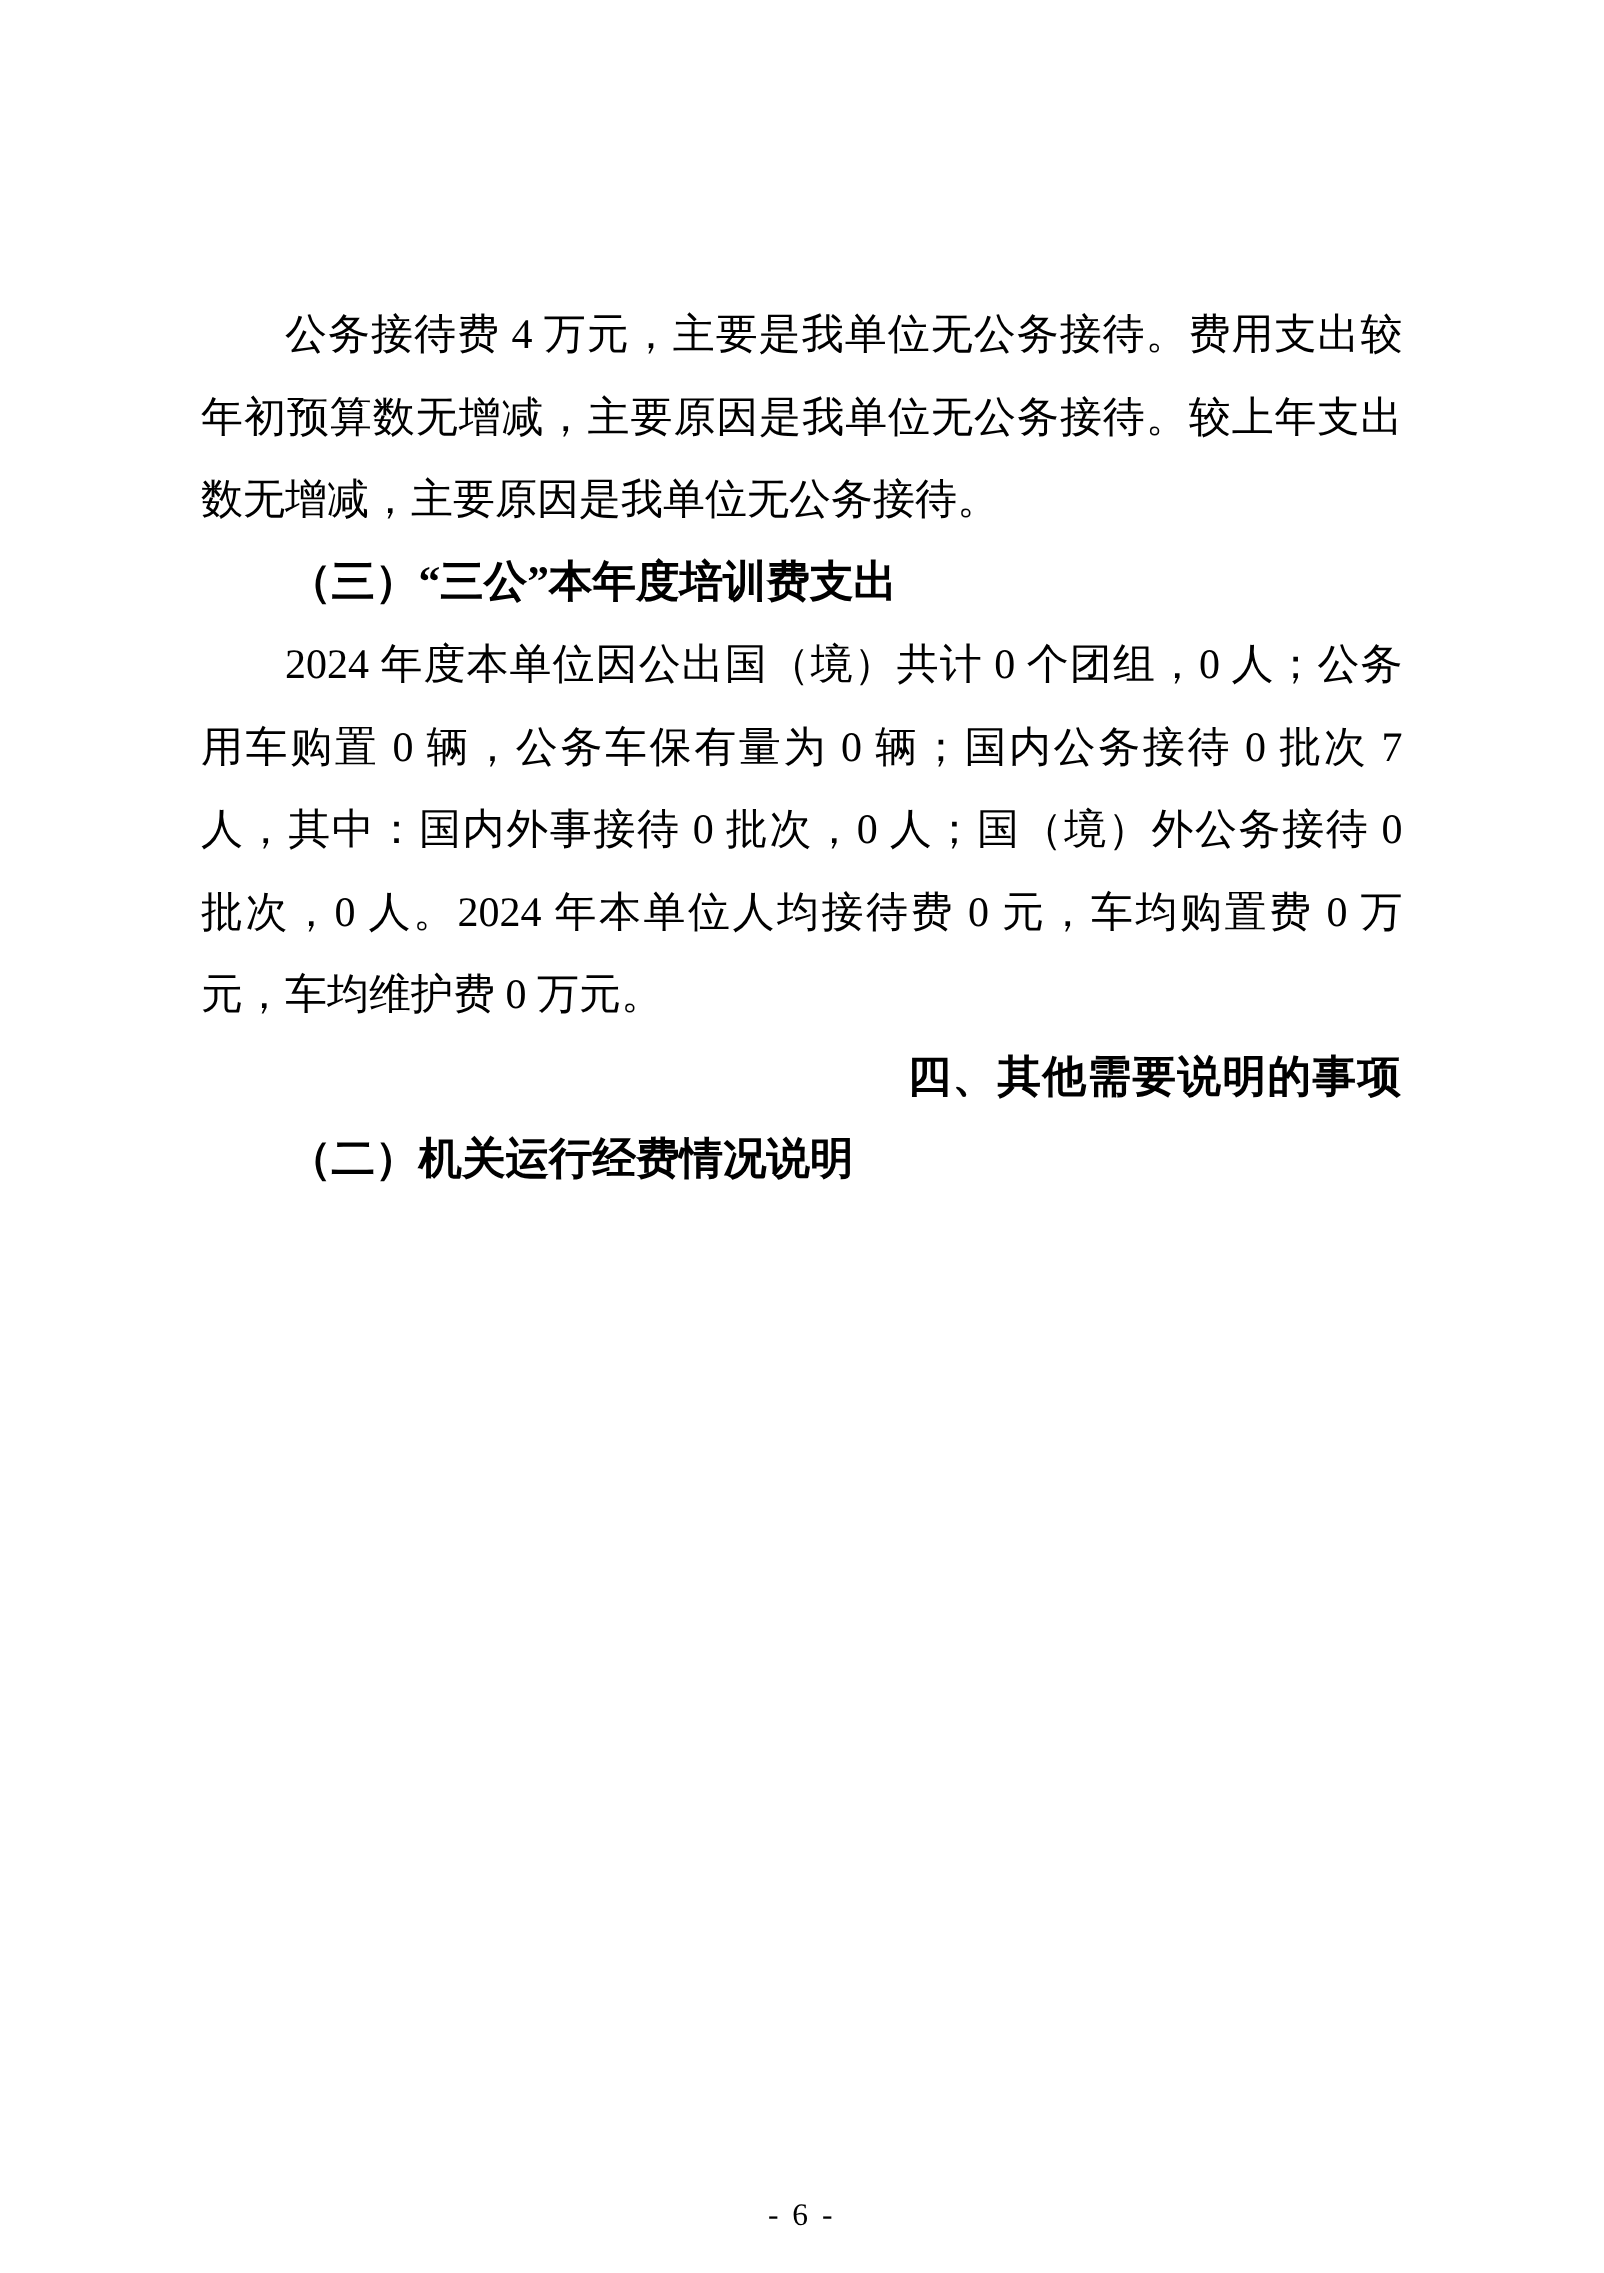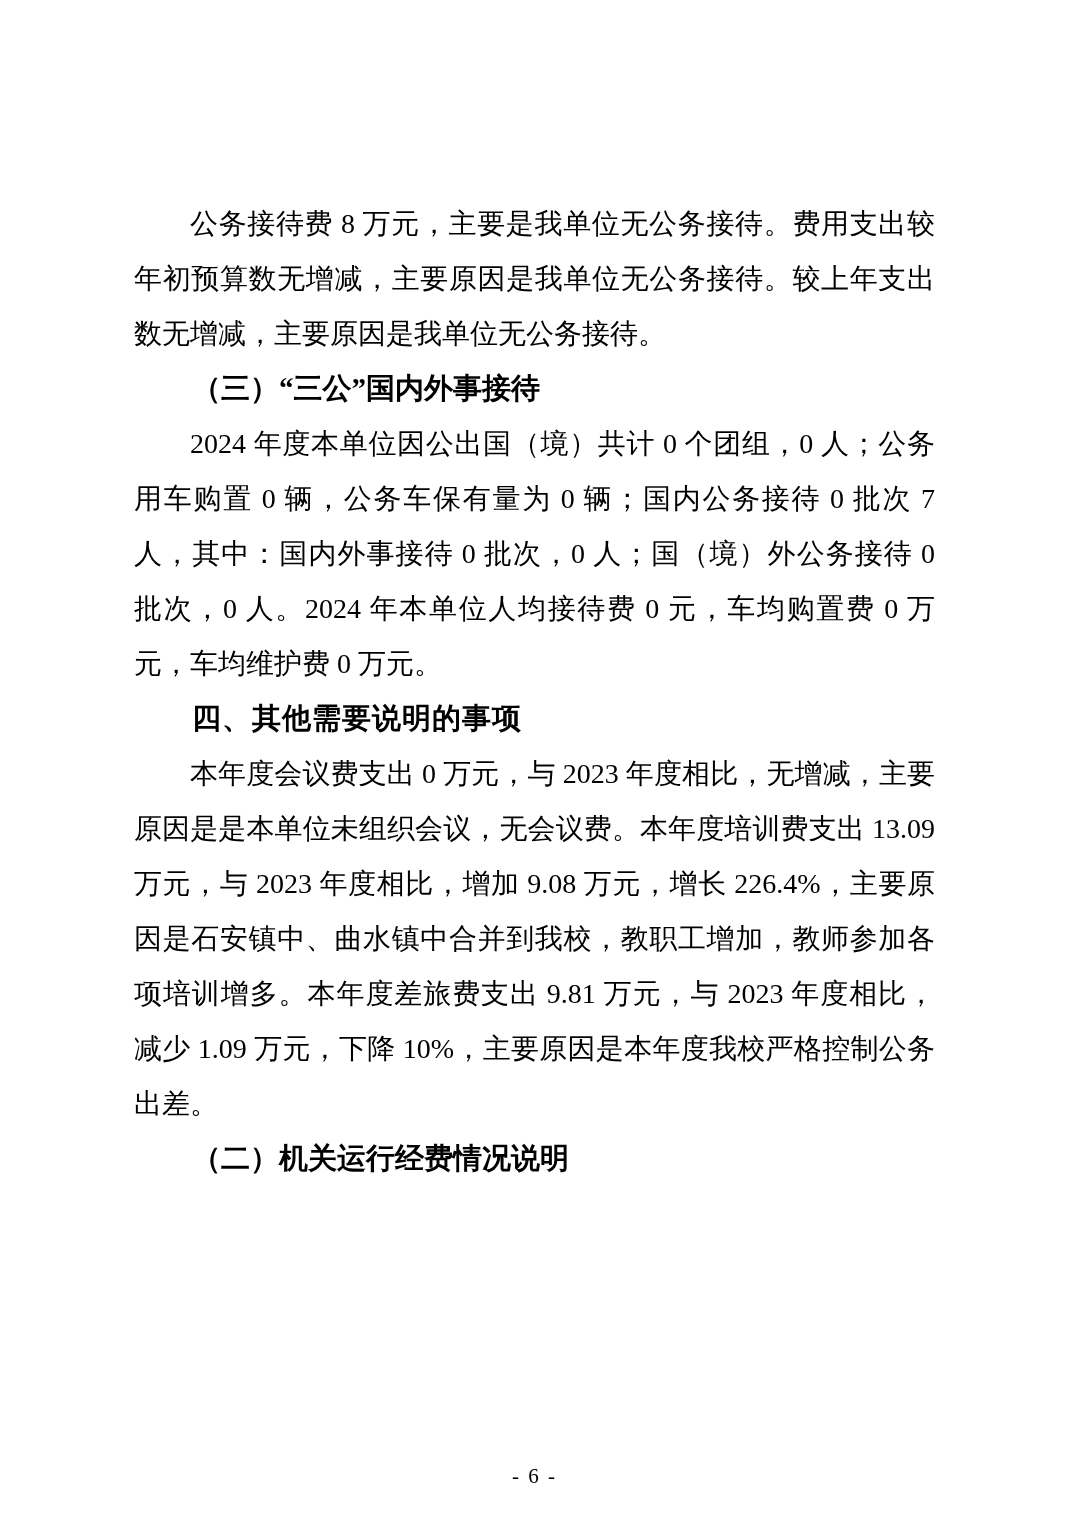--- a/index.html
+++ b/index.html
@@ -34,20 +34,21 @@
     margin: 0;
     font-size: 29px;
     font-weight: bold;
     text-indent: 2em;
     text-align: left;
     line-height: 55px;
   }
   h2.heading-hei {
     font-family: Liberation Serif, serif;
     letter-spacing: 1px;
+    text-align: right;
   }
   h3.heading-kai {
     font-family: "Liberation Serif", "DejaVu Serif", serif;
   }
   .footer {
     position: absolute;
     left: 0;
     right: 0;
     bottom: 26px;
     text-align: center;
@@ -55,28 +56,27 @@
     font-size: 21px;
     color: #000000;
     letter-spacing: 2px;
   }
 </style>
 </head>
 <body>
 
 <div class="page">
   <div class="content">
-    <p class="body-para">公务接待费 8 万元，主要是我单位无公务接待。费用支出较年初预算数无增减，主要原因是我单位无公务接待。较上年支出数无增减，主要原因是我单位无公务接待。</p>
+    <p class="body-para">公务接待费 4 万元，主要是我单位无公务接待。费用支出较年初预算数无增减，主要原因是我单位无公务接待。较上年支出数无增减，主要原因是我单位无公务接待。</p>
 
-    <h3 class="heading-kai">（三）“三公”国内外事接待</h3>
+    <h3 class="heading-kai">（三）“三公”本年度培训费支出</h3>
 
     <p class="body-para">2024 年度本单位因公出国（境）共计 0 个团组，0 人；公务用车购置 0 辆，公务车保有量为 0 辆；国内公务接待 0 批次 7 人，其中：国内外事接待 0 批次，0 人；国（境）外公务接待 0 批次，0 人。2024 年本单位人均接待费 0 元，车均购置费 0 万元，车均维护费 0 万元。</p>
 
     <h2 class="heading-hei">四、其他需要说明的事项</h2>
 
 
-    <p class="body-para">本年度会议费支出 0 万元，与 2023 年度相比，无增减，主要原因是是本单位未组织会议，无会议费。本年度培训费支出 13.09 万元，与 2023 年度相比，增加 9.08 万元，增长 226.4%，主要原因是石安镇中、曲水镇中合并到我校，教职工增加，教师参加各项培训增多。本年度差旅费支出 9.81 万元，与 2023 年度相比，减少 1.09 万元，下降 10%，主要原因是本年度我校严格控制公务出差。</p>
 
     <h3 class="heading-kai">（二）机关运行经费情况说明</h3>
   </div>
 
   <div class="footer">- 6 -</div>
 </div>
 
 </body></html>

